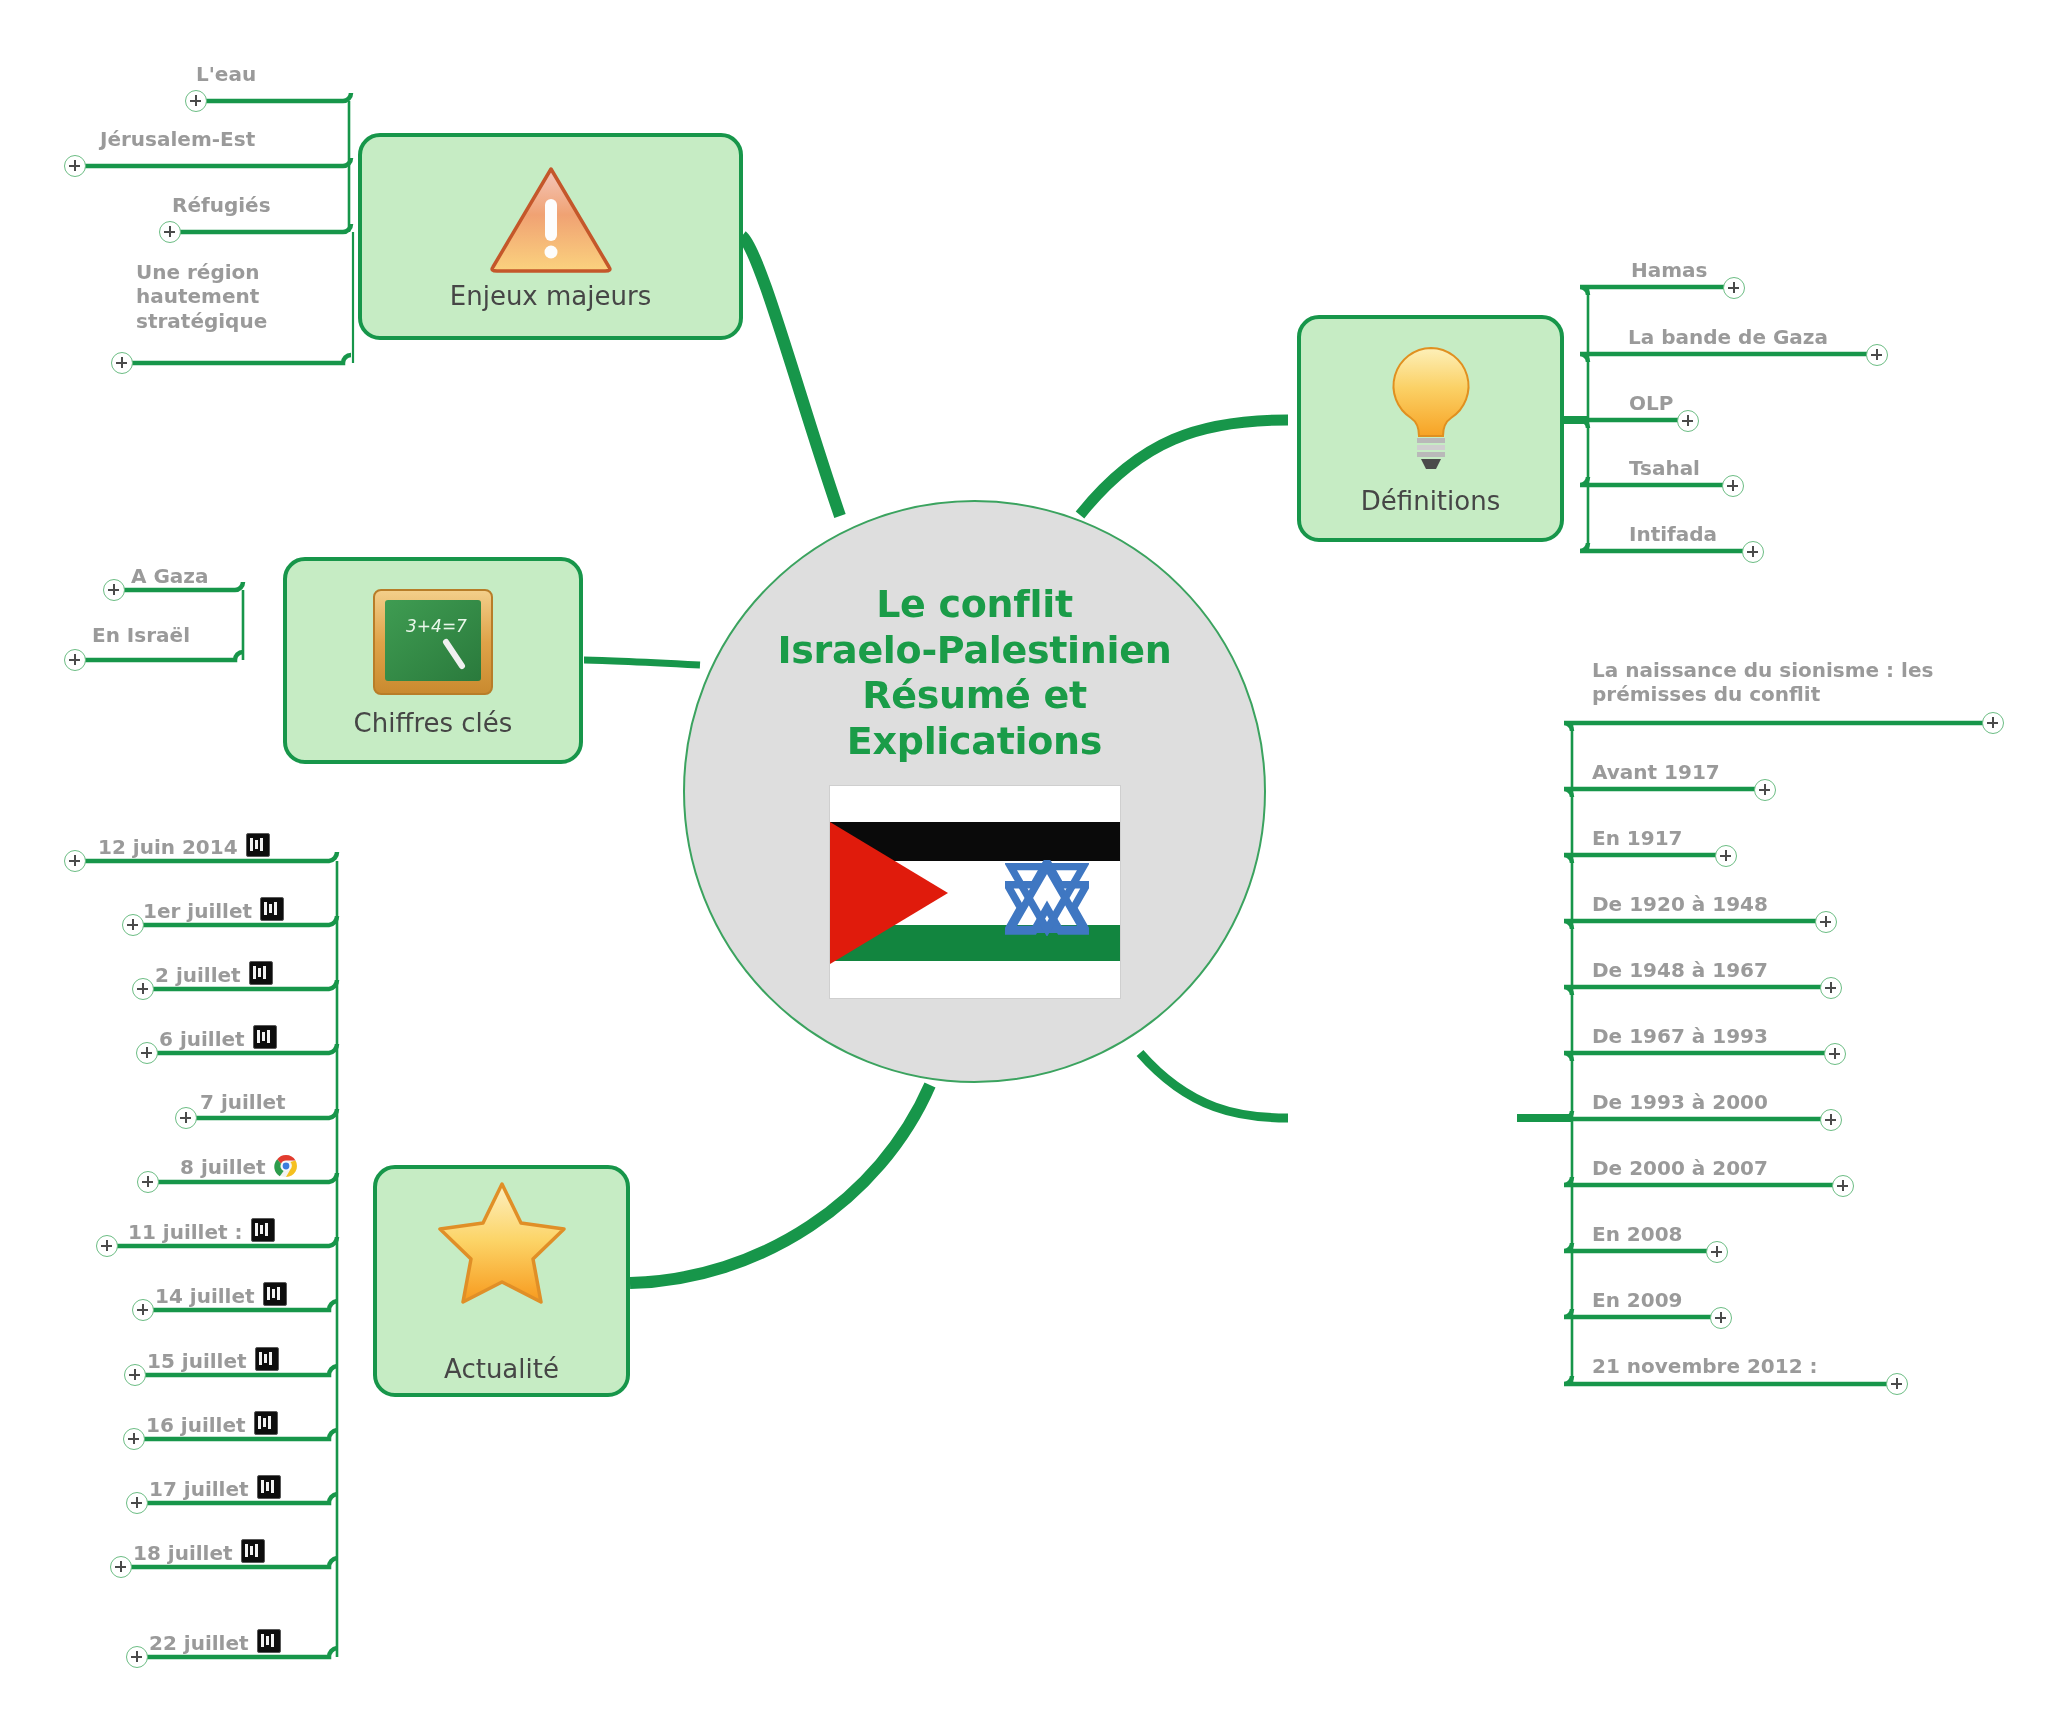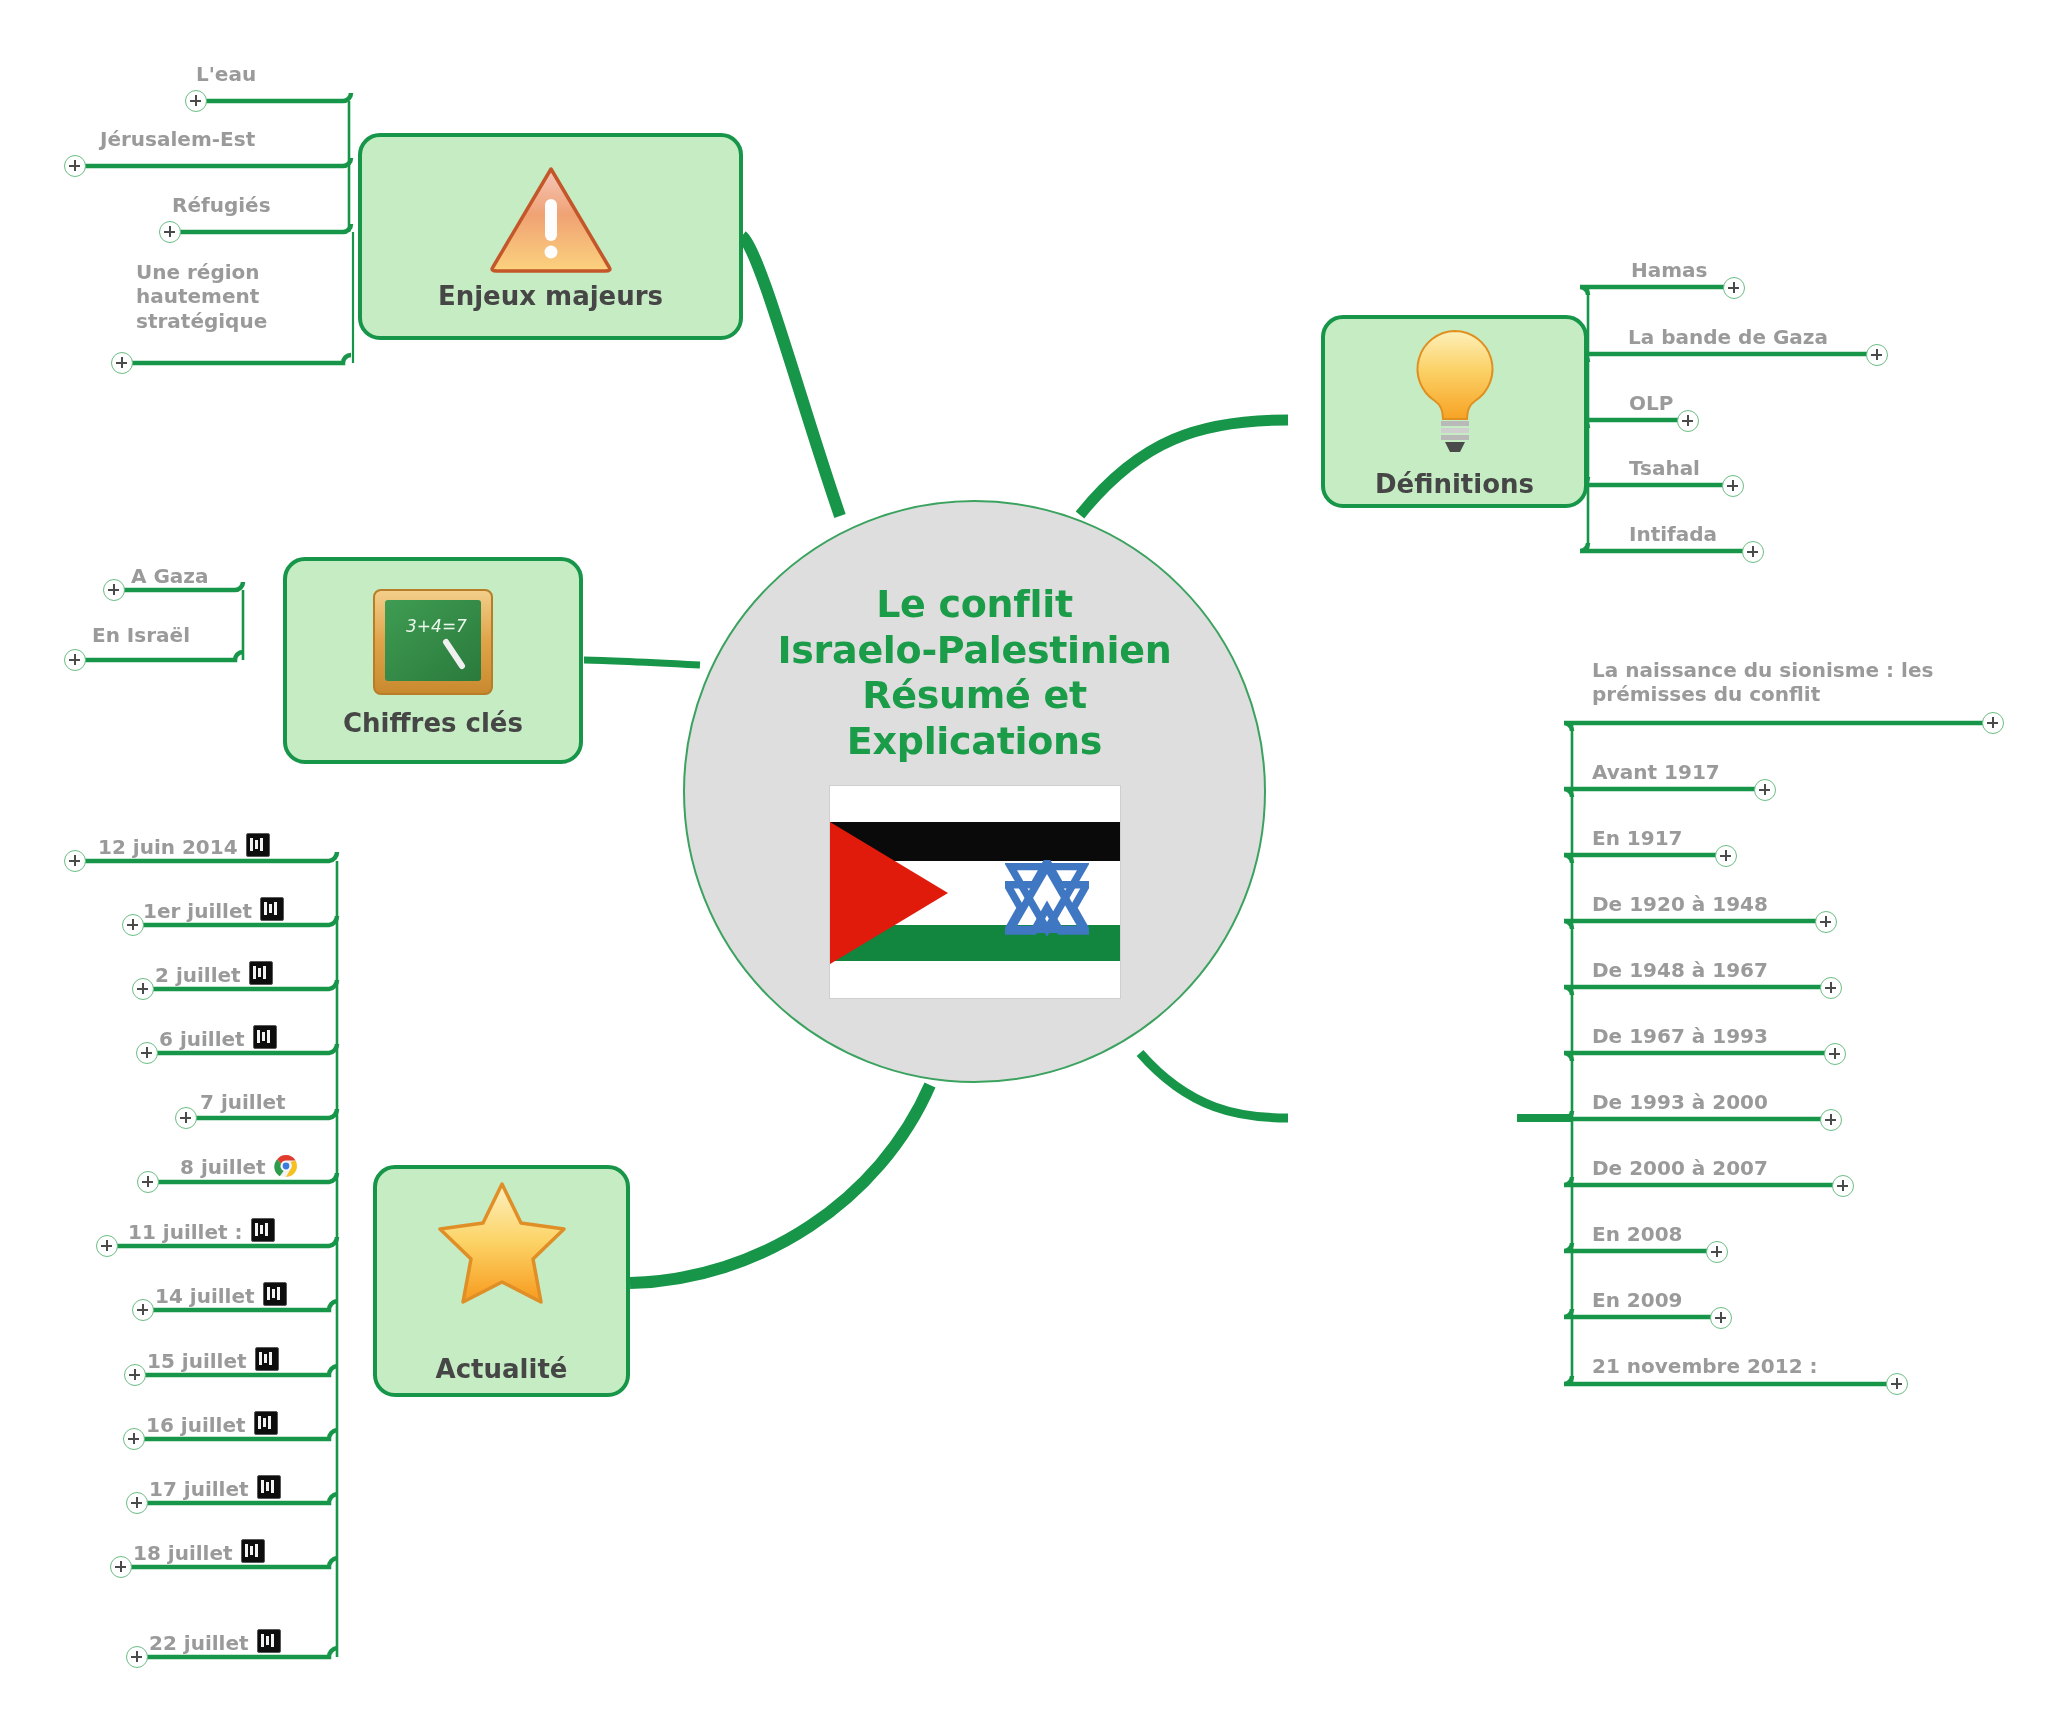--- a/index.html
+++ b/index.html
@@ -28,21 +28,21 @@
     border-top:71px solid transparent;border-bottom:71px solid transparent;border-left:118px solid #e01b0c;}
   .flag .star{position:absolute;left:175px;top:74px;width:84px;height:76px;}
 
   
   .main-node{
     position:absolute;box-sizing:border-box;
     background:#c6ecc4;border:4px solid #17964a;border-radius:22px;
     display:flex;flex-direction:column;align-items:center;justify-content:center;
   }
   .main-node .mlabel{
-    color:#464646;font-size:26px;font-weight:bold;text-align:center;margin-top:6px;
+    color:#464646;font-size:26px;font-weight:normal;text-align:center;margin-top:6px;
   }
   .node-icon{display:block;}
 
   
   .leaf{
     position:absolute;color:#9a9a9a;font-size:20px;font-weight:bold;white-space:nowrap;
     line-height:1.22;
   }
   .leaf.multi{white-space:normal;}
   .leaf .favi{
@@ -284,21 +284,21 @@
   <div class="plus" style="left:126px;top:1492px;"></div>
 
   <div class="leaf" style="left:133px;top:1539px;">
     <span>18 juillet</span><span class="favi"><i></i><i></i><i></i></span></div>
   <div class="plus" style="left:110px;top:1556px;"></div>
 
   <div class="leaf" style="left:149px;top:1629px;">
     <span>22 juillet</span><span class="favi"><i></i><i></i><i></i></span></div>
   <div class="plus" style="left:126px;top:1646px;"></div>
 
-  <div class="main-node" style="left:1297px;top:315px;width:267px;height:193px;margin-left:24px;">
+  <div class="main-node" style="left:1297px;top:315px;width:267px;height:227px;">
     <svg class="node-icon" width="110" height="138" viewBox="0 0 110 138">
       <defs>
         <linearGradient id="bulbG" x1="0" y1="0" x2="0" y2="1">
           <stop offset="0%" stop-color="#fdf0b9"></stop>
             <stop offset="45%" stop-color="#fbd166"></stop>
           <stop offset="100%" stop-color="#f7a325"></stop>
         </linearGradient>
       </defs>
       <path d="M55 6 a38 38 0 0 1 20 70 c-6 4 -8 10 -8 18 l-24 0 c0 -8 -2 -14 -8 -18 a38 38 0 0 1 20 -70 z" fill="url(#bulbG)" stroke="#e09020" stroke-width="2"></path>
       <rect x="41" y="96" width="28" height="5" fill="#b9b9b9"></rect>

